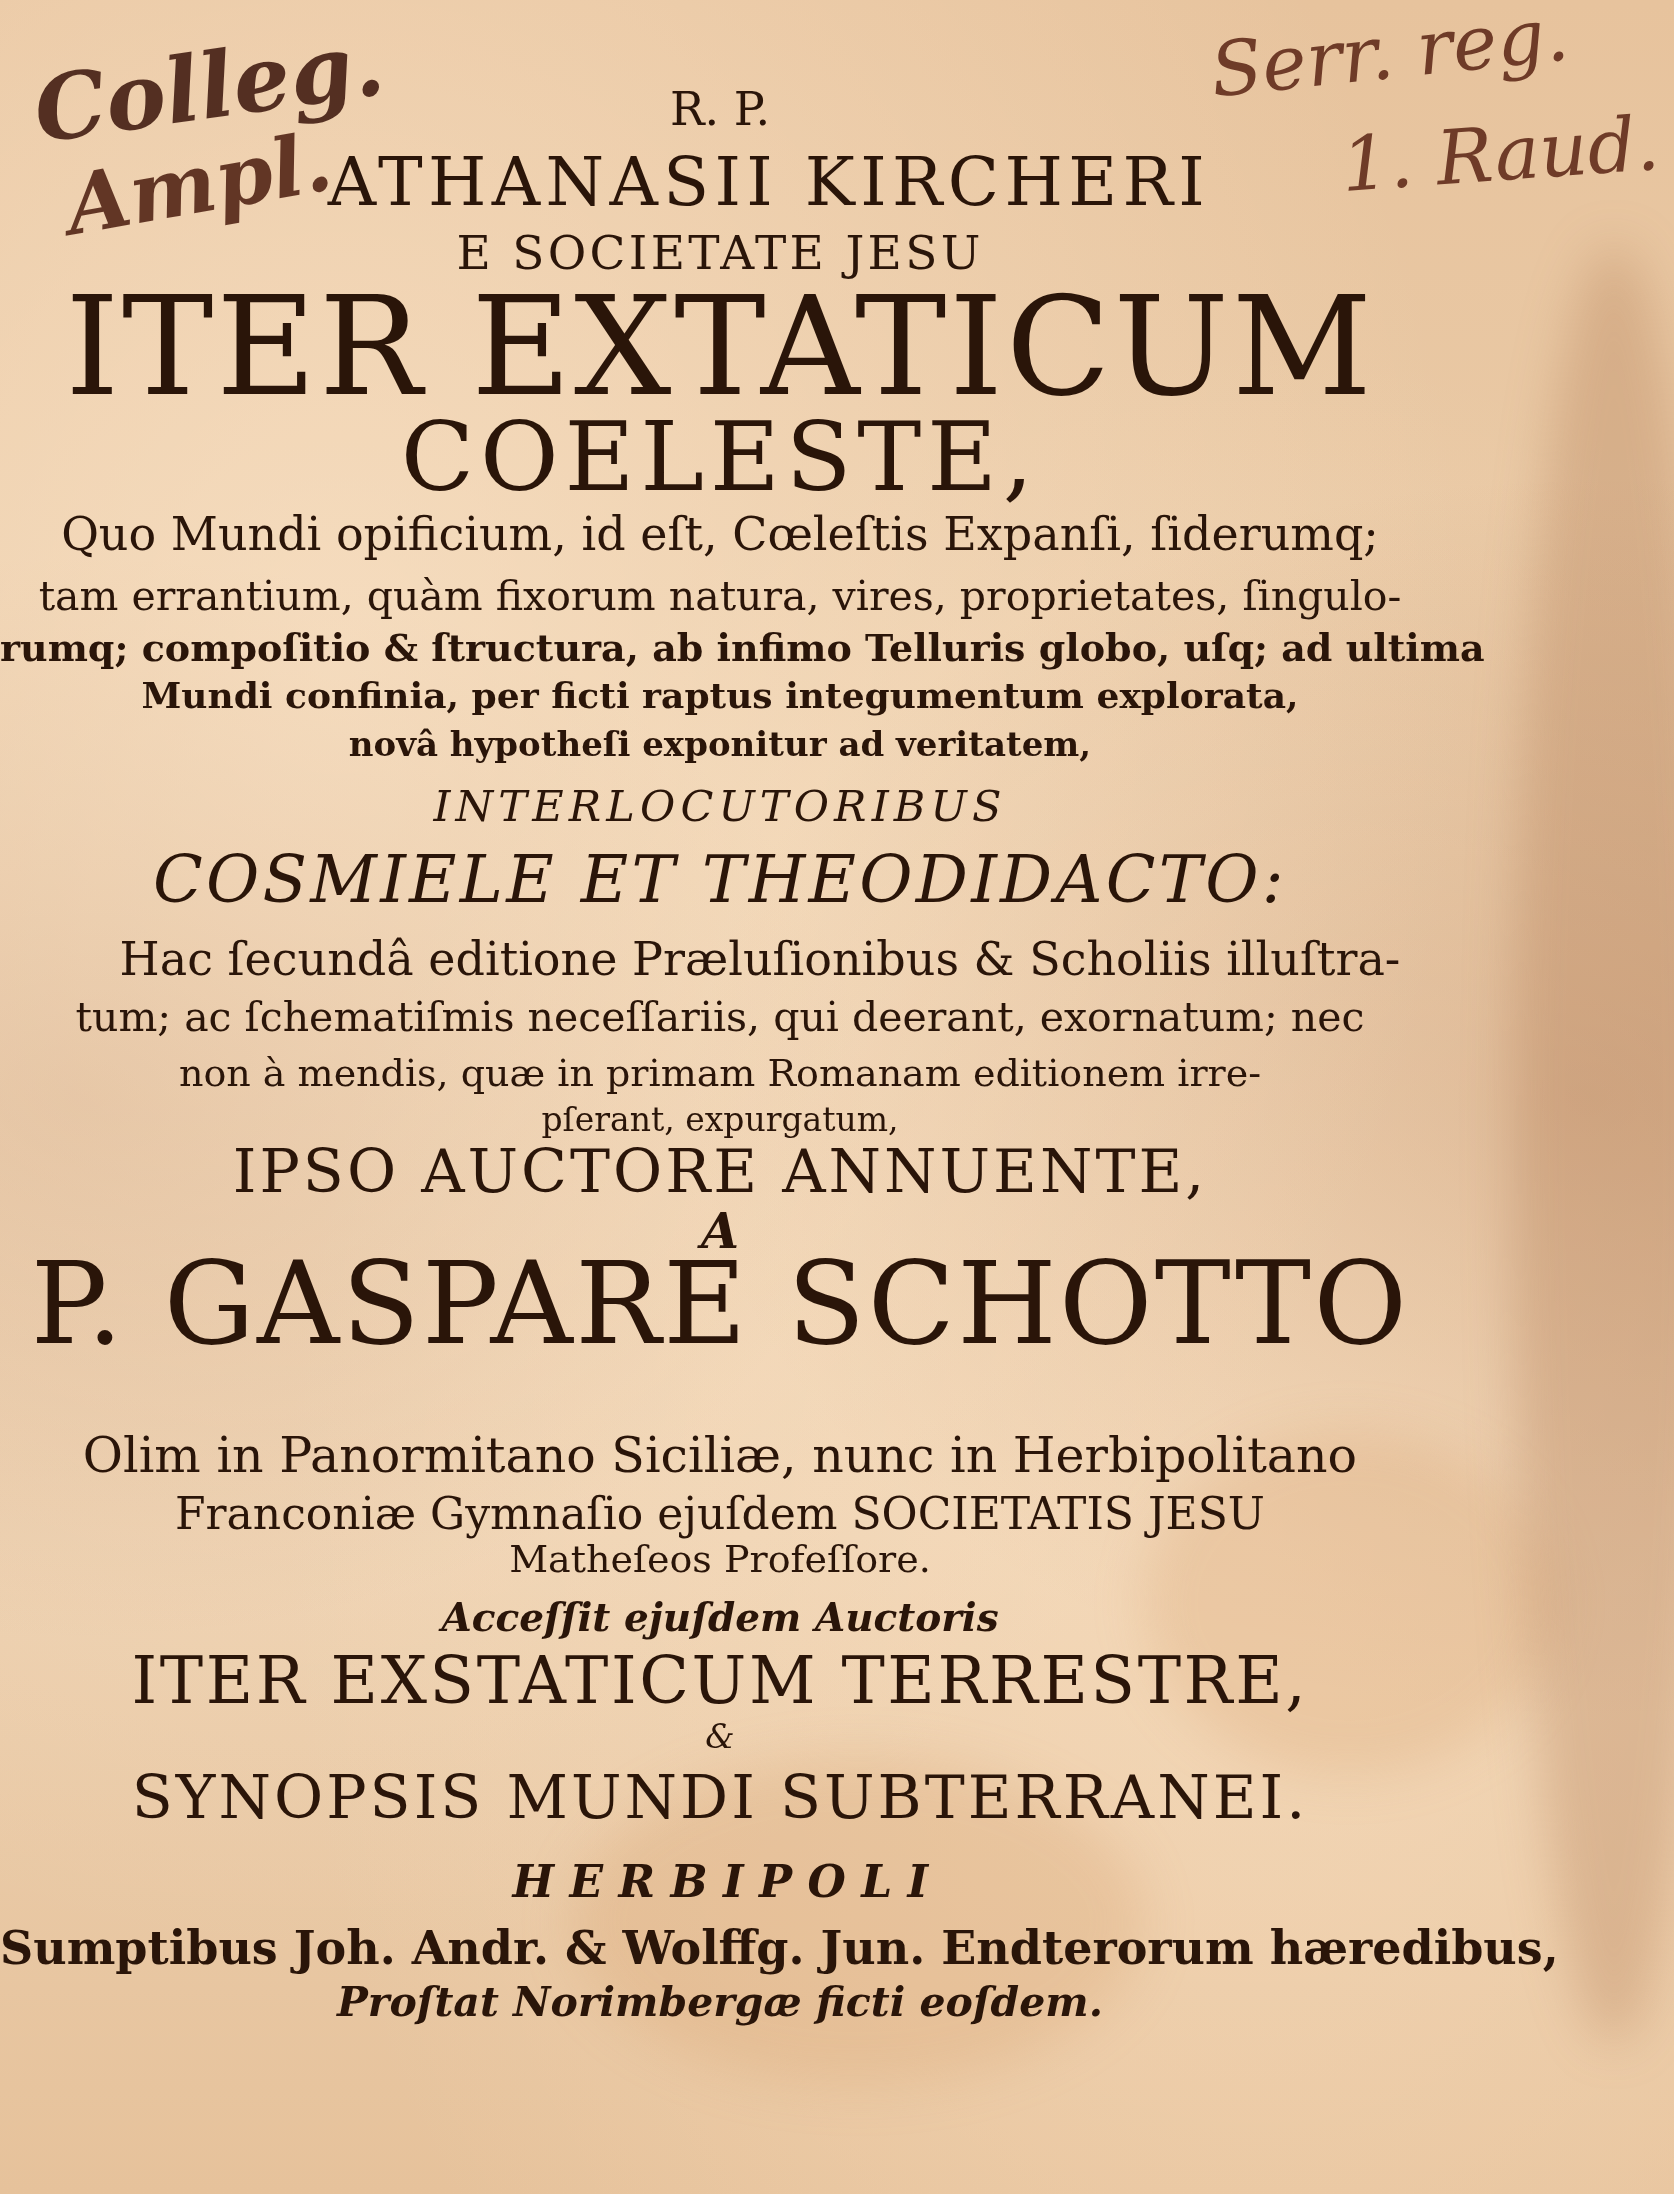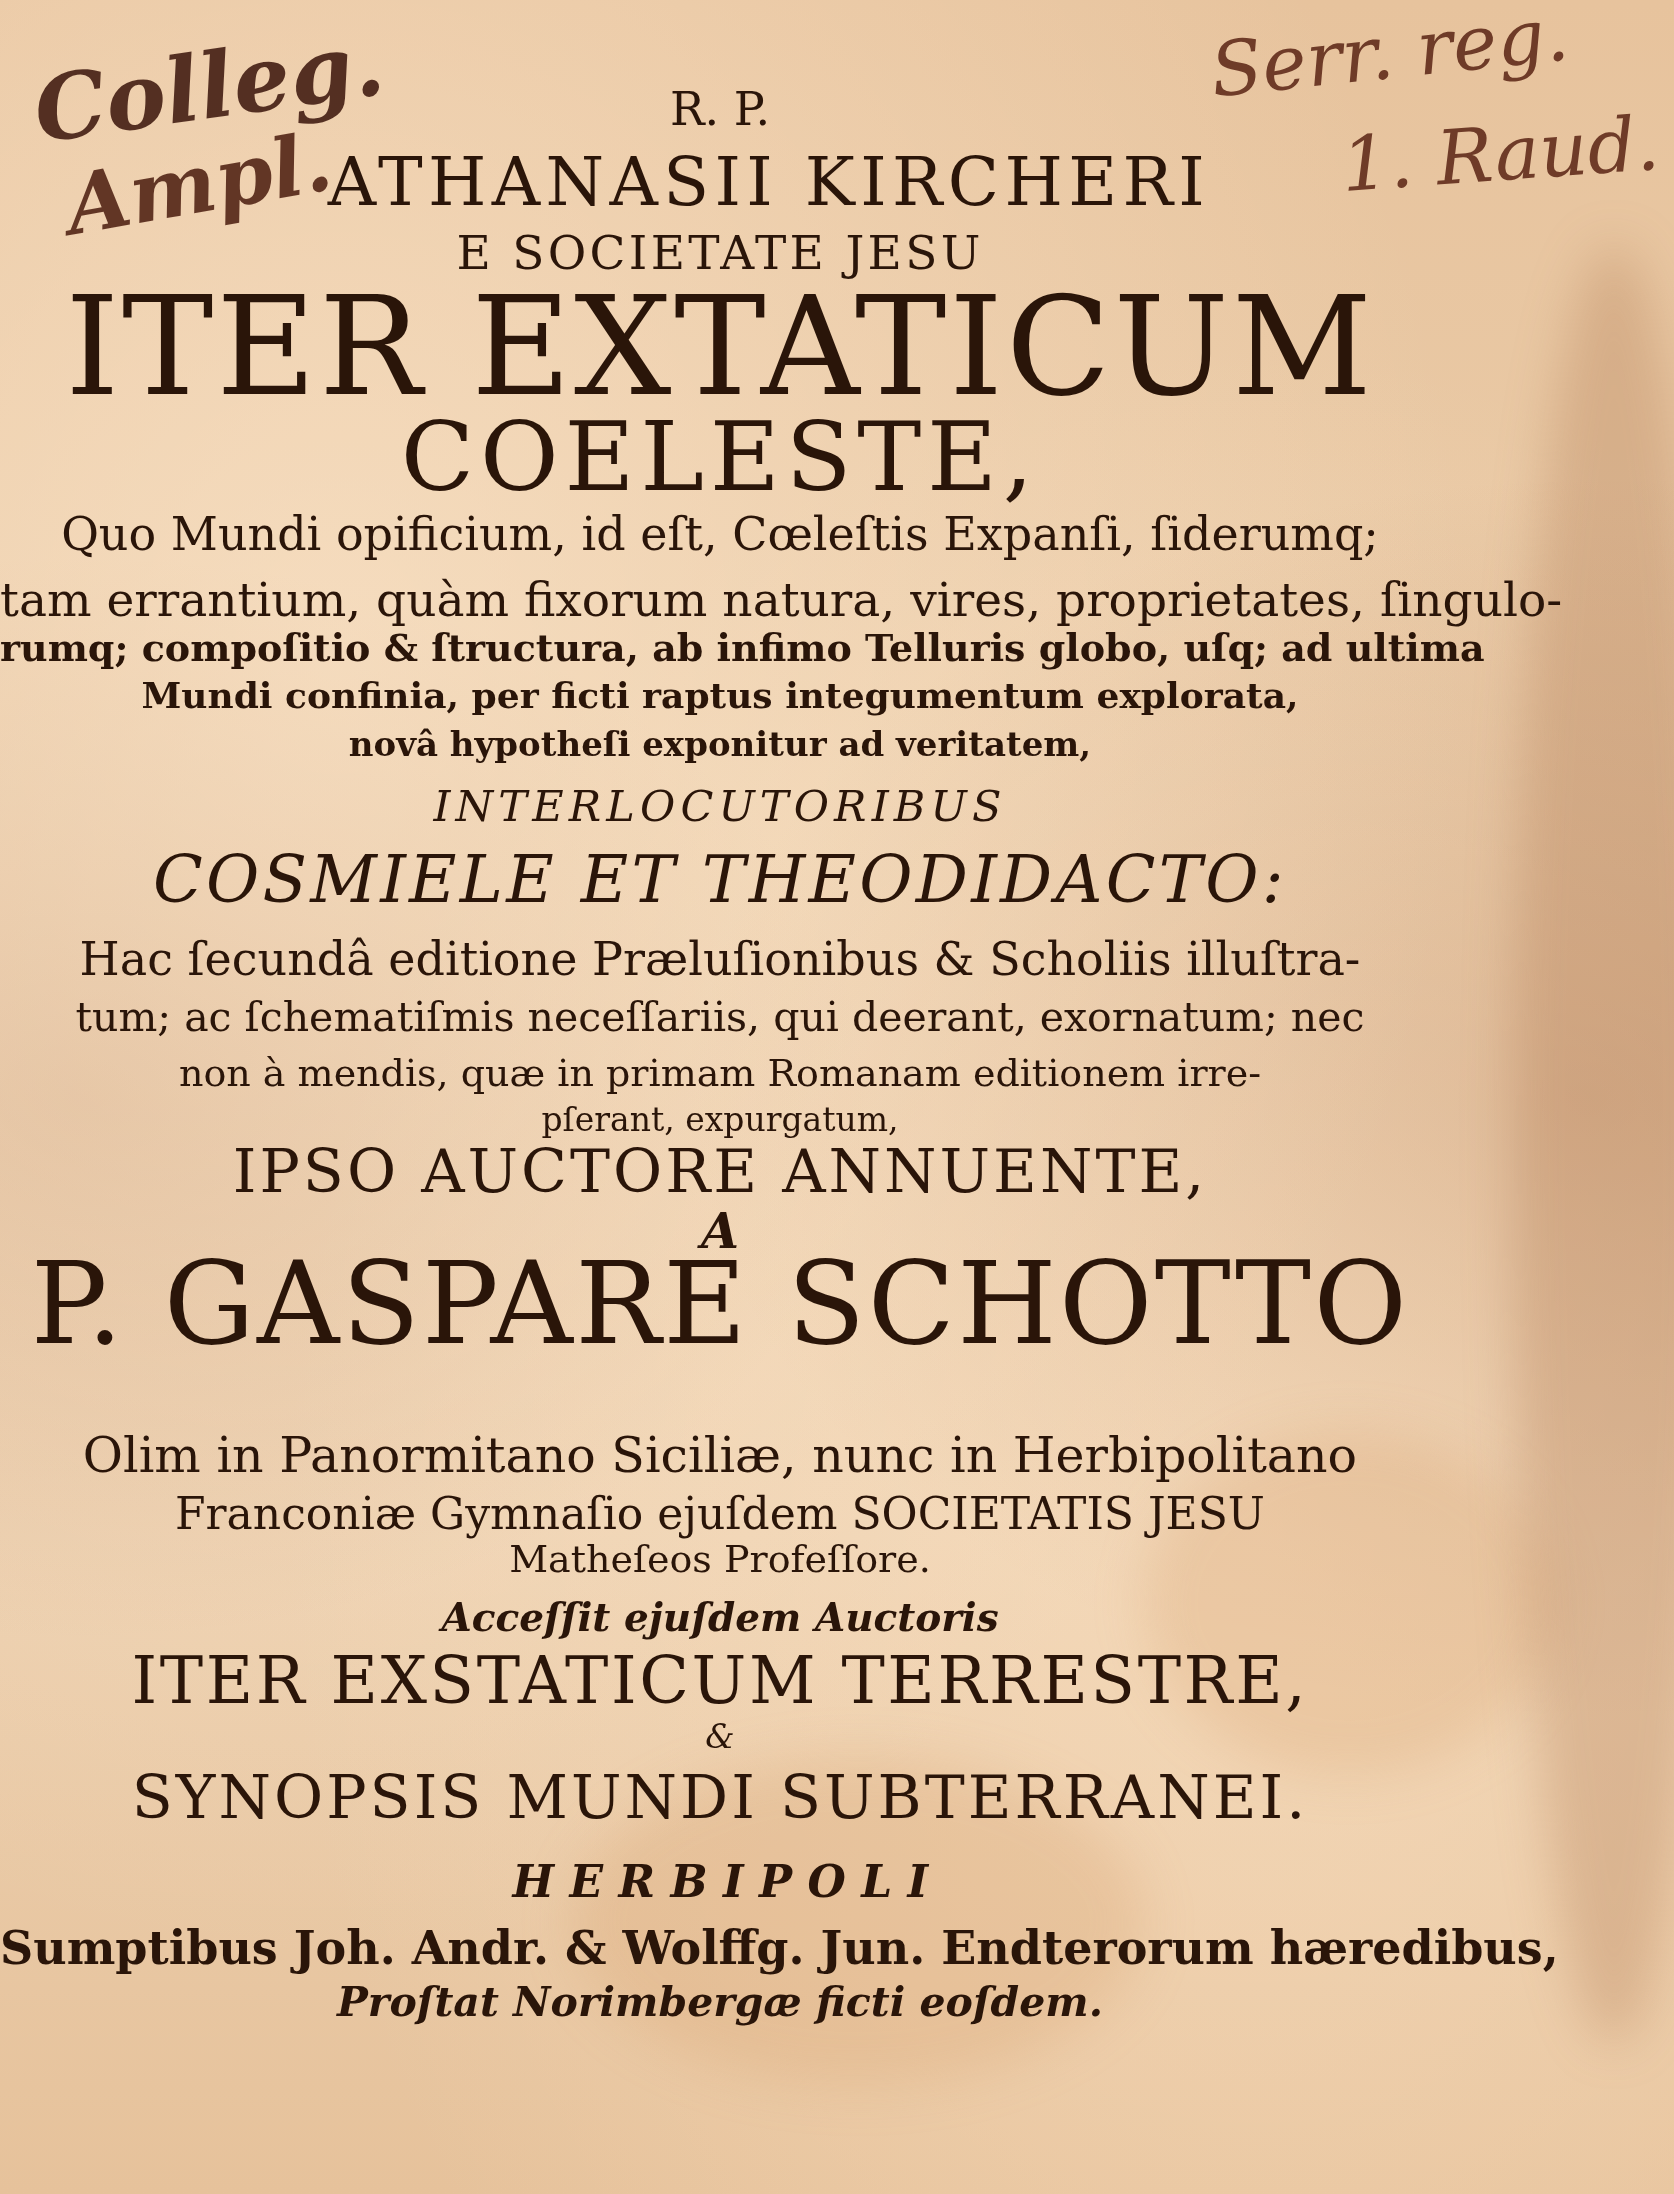--- a/index.html
+++ b/index.html
@@ -30,27 +30,27 @@
   .hw-tr2 { left: 1341px; top: 110px; font-size: 75px; transform: rotate(-4deg); font-weight: normal; }
 
   .text { position: absolute; left: 0; width: 1440px; text-align: center; white-space: nowrap; }
 
   .l-rp        { top: 82px; font-size: 46px; left: 0; }
   .l-author    { top: 143px; font-size: 67px; letter-spacing: 0.08em; padding-left: 49px; }
   .l-soc1      { top: 225px; font-size: 47px; letter-spacing: 0.07em; }
   .l-title1    { top: 278px; font-size: 137px; letter-spacing: 0.02em; line-height: 1; }
   .l-title2    { top: 401px; font-size: 96px; letter-spacing: 0.06em; }
   .l-d1        { top: 507px; font-size: 46px; }
-  .l-d2        { top: 572px; font-size: 47px; }
+  .l-d2        { top: 572px; font-size: 41px; }
   .l-d3        { top: 625px; font-size: 38px; font-weight: bold; }
   .l-d4        { top: 674px; font-size: 36px; font-weight: bold; }
   .l-d5        { top: 724px; font-size: 34px; font-weight: bold; }
   .l-inter     { top: 781px; font-size: 43px; letter-spacing: 0.12em; font-style: italic; }
   .l-cosm      { top: 842px; font-size: 65px; letter-spacing: 0.05em; font-style: italic; }
-  .l-hac1      { top: 932px; font-size: 46px; }
+  .l-hac1      { top: 932px; font-size: 46px; padding-left: 40px; }
   .l-hac2      { top: 993px; font-size: 41px; }
   .l-hac3      { top: 1051px; font-size: 38px; }
   .l-hac4      { top: 1100px; font-size: 33px; }
   .l-ipso      { top: 1136px; font-size: 60px; letter-spacing: 0.05em; }
   .l-a         { top: 1202px; font-size: 49px; font-style: italic; font-weight: bold; }
   .l-gaspar    { top: 1247px; font-size: 114px; letter-spacing: 0.02em; line-height: 1; }
   .l-regis     { top: 1349px; font-size: 62px; letter-spacing: 0.04em; }
   .l-olim      { top: 1427px; font-size: 49px; }
   .l-franc     { top: 1488px; font-size: 44px; }
   .l-math      { top: 1537px; font-size: 38px; }

